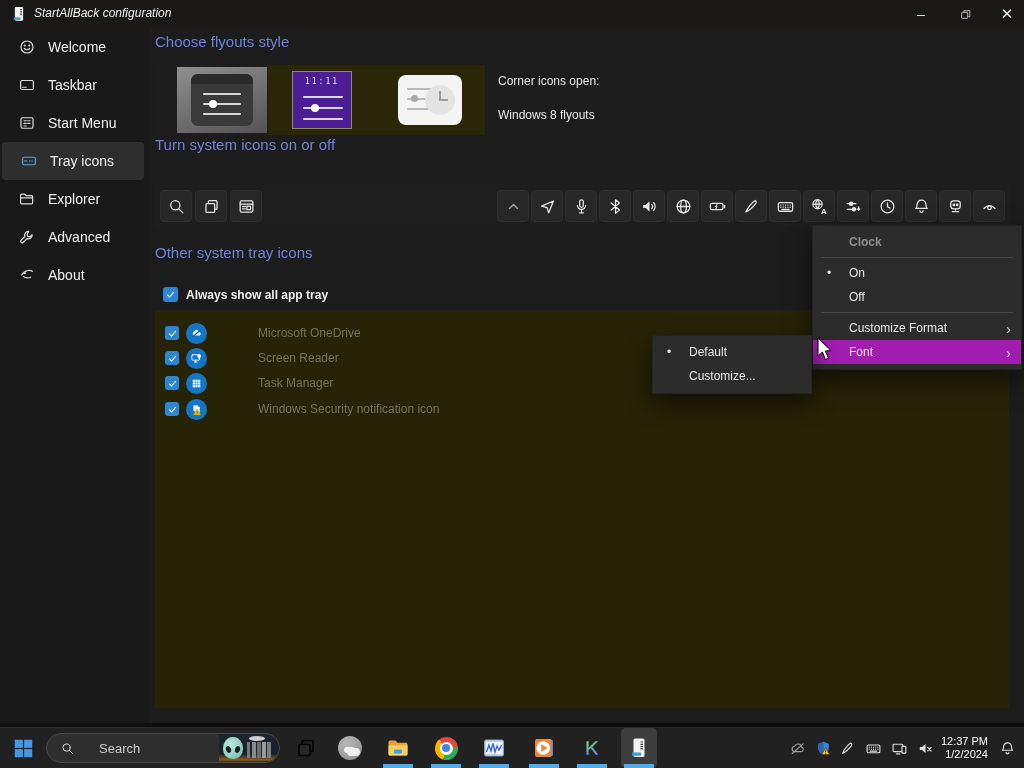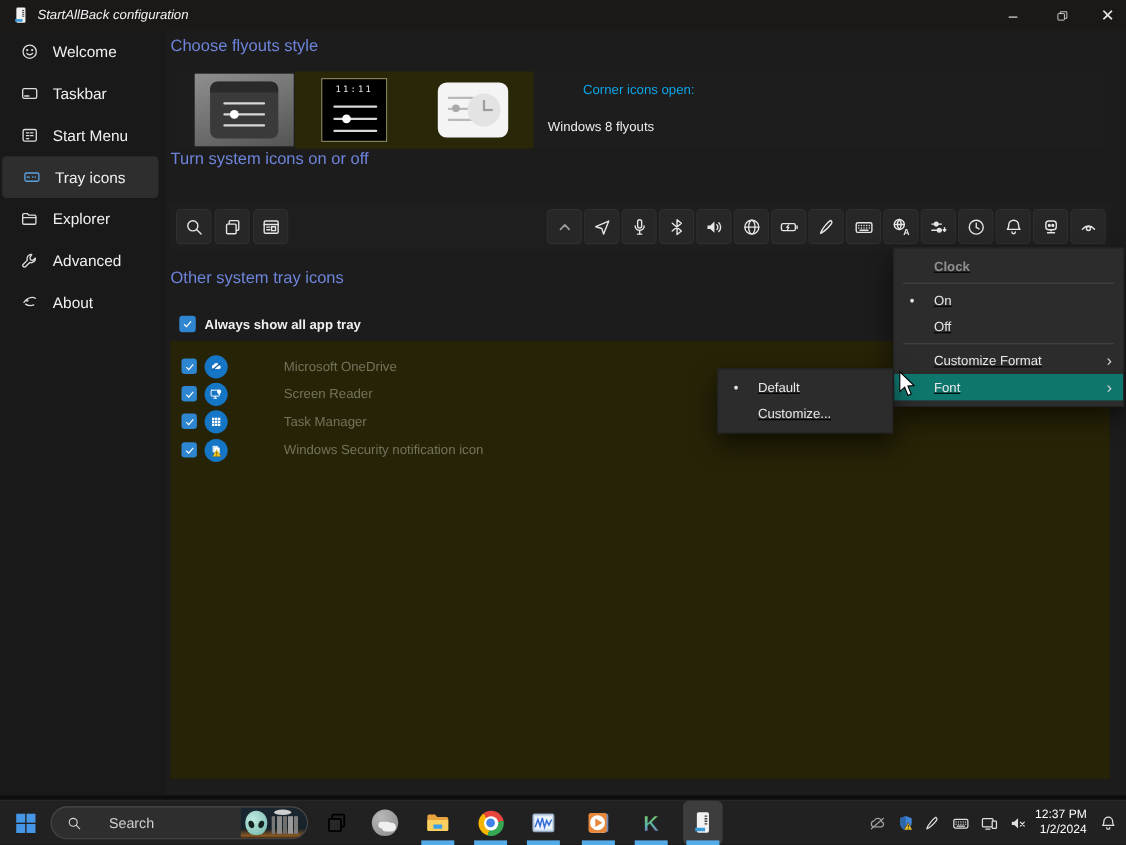--- a/index.html
+++ b/index.html
@@ -31,29 +31,29 @@
   .heading { position:absolute; left:155px; color:#6e84da; font-size:15px; }
 
   
   #tiles-strip { position:absolute; left:155px; top:65px; width:854px; height:70px; background:#1d1d1d; }
   #tiles-olive { position:absolute; left:113px; top:0; width:217px; height:70px; background:#2a2608; }
   #tile-dark { position:absolute; left:22px; top:2px; width:90px; height:66px; background:linear-gradient(160deg,#8f8f8f,#545454); display:flex; align-items:center; justify-content:center; }
   .mini-panel { width:62px; height:52px; background:#3a3a3a; border-radius:7px; position:relative; overflow:hidden; }
   .mini-panel .mp-head { position:absolute; top:0; left:0; right:0; height:10px; background:#2a2a2a; }
   .mp-line { position:absolute; left:12px; width:38px; height:2px; background:#d8d8d8; border-radius:1px; }
   .mp-knob { position:absolute; width:8px; height:8px; border-radius:50%; background:#ffffff; }
-  #tile-clock { position:absolute; left:137px; top:6px; width:60px; height:58px; border:1px solid #8d8d62; background:#000000; }
+  #tile-clock { position:absolute; left:137px; top:6px; width:60px; height:58px; border:1px solid #8d8d62; background:#4c1d95; }
   #tile-clock .digits { position:absolute; top:5px; left:0; right:0; text-align:center; color:#e8e8e8; font-size:8px; letter-spacing:2px; font-family:"DejaVu Sans Mono", monospace; }
   #tile-light { position:absolute; left:243px; top:10px; width:64px; height:50px; background:#f4f4f4; border-radius:8px; }
   #tile-light .tl-line { position:absolute; left:9px; width:24px; height:2px; background:#b9b9b9; border-radius:1px; }
   #tile-light .tl-knob { position:absolute; width:7px; height:7px; border-radius:50%; background:#a8a8a8; }
   #tile-light .tl-clock { position:absolute; right:7px; top:10px; width:30px; height:30px; border-radius:50%; background:#e3e3e3; }
   #tile-light .tl-clock:after { content:""; position:absolute; left:14px; top:6px; width:2px; height:10px; background:#9d9d9d; }
   #tile-light .tl-clock:before { content:""; position:absolute; left:15px; top:14px; width:8px; height:2px; background:#9d9d9d; }
-  #corner-text-1 { position:absolute; left:343px; top:9px; color:#0ea5e9; font-size:12px;margin-left:32px; }
+  #corner-text-1 { position:absolute; left:343px; top:9px; color:#e5e5e5; font-size:12px; }
   #corner-text-2 { position:absolute; left:343px; top:43px; color:#ececec; font-size:12px; }
 
   
   #icons-strip { position:absolute; left:155px; top:185px; width:854px; height:42px; background:#1e1e1e; display:flex; align-items:center; }
   .ibtn { width:32px; height:32px; background:#272727; border:1px solid #2f2f2f; border-radius:4px; display:flex; align-items:center; justify-content:center; color:#e6e6e6; }
   .ibtn .i { width:19px; height:19px; }
   #left-group { position:absolute; left:5px; top:5px; display:flex; gap:3px; }
   #right-group { position:absolute; right:4px; top:5px; display:flex; gap:2px; }
   #right-group .ibtn:first-child { color:#9a9a9a; }
 
@@ -62,26 +62,26 @@
   .chk svg { width:11px; height:11px; stroke:#fff; stroke-width:2.4; fill:none; }
   #always-row { position:absolute; left:163px; top:287px; display:flex; align-items:center; gap:8px; color:#f0f0f0; font-size:12px; font-weight:bold; }
   #olive-area { position:absolute; left:155px; top:310px; width:854px; height:398px; background:#272307; }
   .tray-row { position:absolute; left:10px; display:flex; align-items:center; gap:7px; height:22px; }
   .tray-row .chk { width:14px; height:14px; flex-basis:14px; }
   .badge { width:21px; height:21px; border-radius:50%; background:#1676c6; display:flex; align-items:center; justify-content:center; color:#fff; position:relative; }
   .badge .i { width:13px; height:13px; }
   .tray-row .lbl { color:#73735c; font-size:12px;margin-left:44px; }
 
   
-  .menu { position:absolute; background:#2c2c2c; box-shadow:0 10px 22px rgba(0,0,0,.6); border:1px solid #232323; z-index:40;text-decoration:underline; }
+  .menu { position:absolute; background:#2c2c2c; box-shadow:0 10px 22px rgba(0,0,0,.6); border:1px solid #232323; z-index:40; }
   #clock-menu { left:812px; top:225px; width:210px; padding:4px 0 5px 0; }
   .menu-header { height:24px; line-height:24px; padding-left:36px; color:#8f8f8f; font-size:12px; font-weight:bold; }
   .menu-sep { height:1px; background:#454545; margin:3px 8px; }
   .menu-item { height:24px; display:flex; align-items:center; color:#e8e8e8; font-size:12px; position:relative; padding-left:36px; }
-  .menu-item.hl { background:#0f766e; }
+  .menu-item.hl { background:#a21caf; }
   .menu-item .bullet { position:absolute; left:14px; font-size:12px; }
   .menu-item .chev { position:absolute; right:10px; font-size:15px; color:#d8d8d8; }
   #font-submenu { left:652px; top:335px; width:160px; padding:4px 0 5px 0; z-index:41; }
   #font-submenu .menu-item { padding-left:36px; }
 
   
   #cursor { position:absolute; left:816px; top:337px; width:18px; height:24px; z-index:60; }
 
   
   #taskbar { position:absolute; left:0; top:727px; width:1024px; height:41px; background:#212121; border-top:1px solid rgba(255,255,255,.05); }

